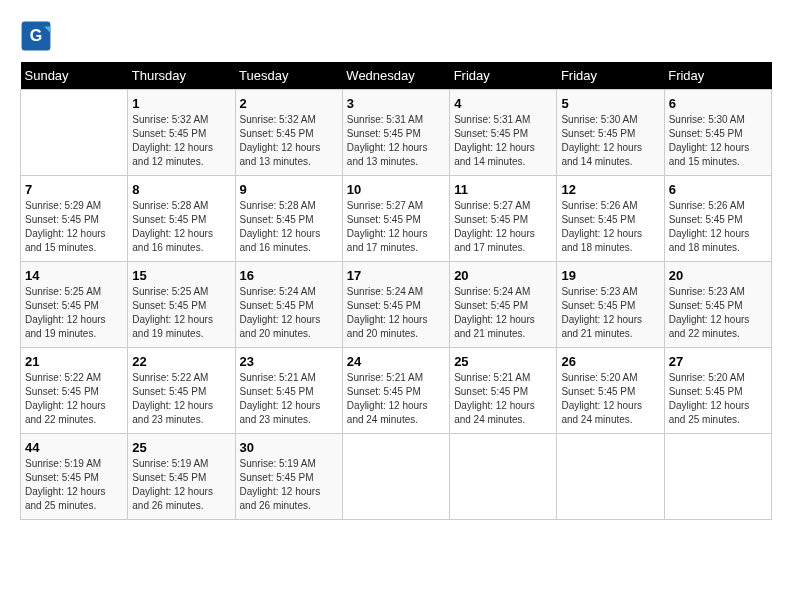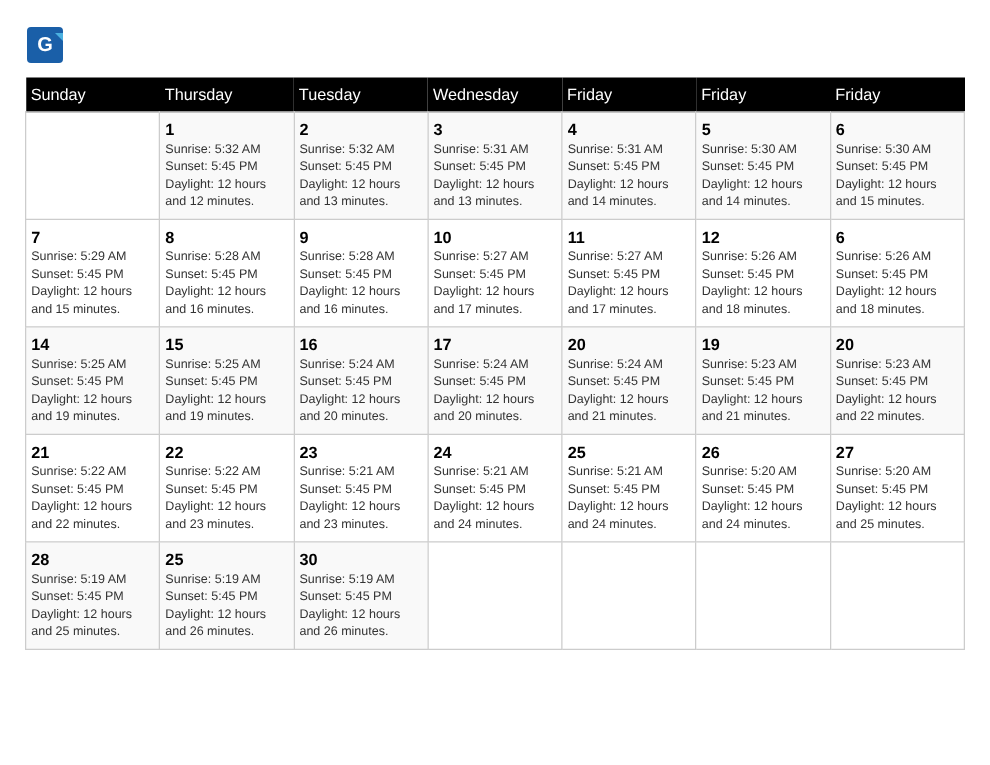--- a/index.html
+++ b/index.html
@@ -314,21 +314,21 @@
         <td>
           <span class="day-number">27</span>
           <div class="day-info" style="white-space: pre-line;">Sunrise: 5:20 AM
 Sunset: 5:45 PM
 Daylight: 12 hours
 and 25 minutes.</div>
         </td>
       </tr>
       <tr>
         <td>
-          <span class="day-number">28</span>
+          <span class="day-number">44</span>
           <div class="day-info" style="white-space: pre-line;">Sunrise: 5:19 AM
 Sunset: 5:45 PM
 Daylight: 12 hours
 and 25 minutes.</div>
         </td>
         <td>
           <span class="day-number">25</span>
           <div class="day-info" style="white-space: pre-line;">Sunrise: 5:19 AM
 Sunset: 5:45 PM
 Daylight: 12 hours

